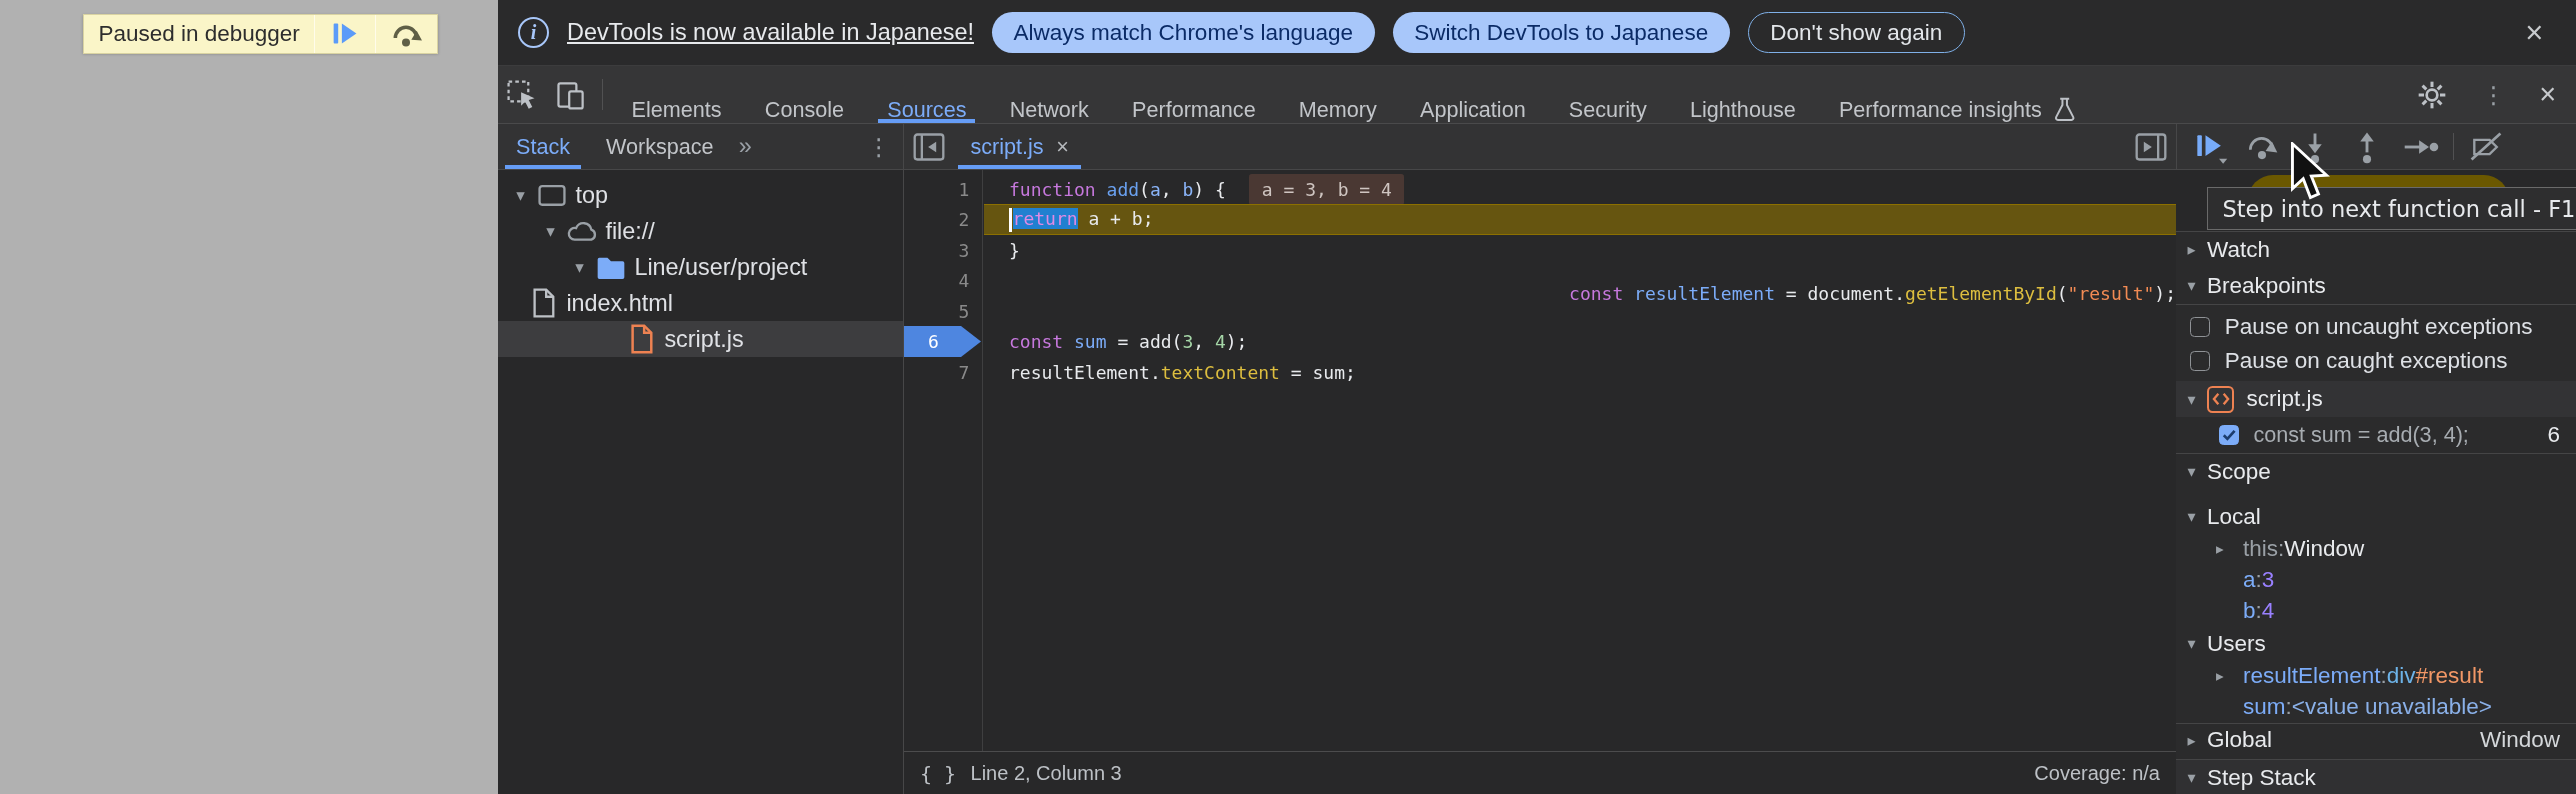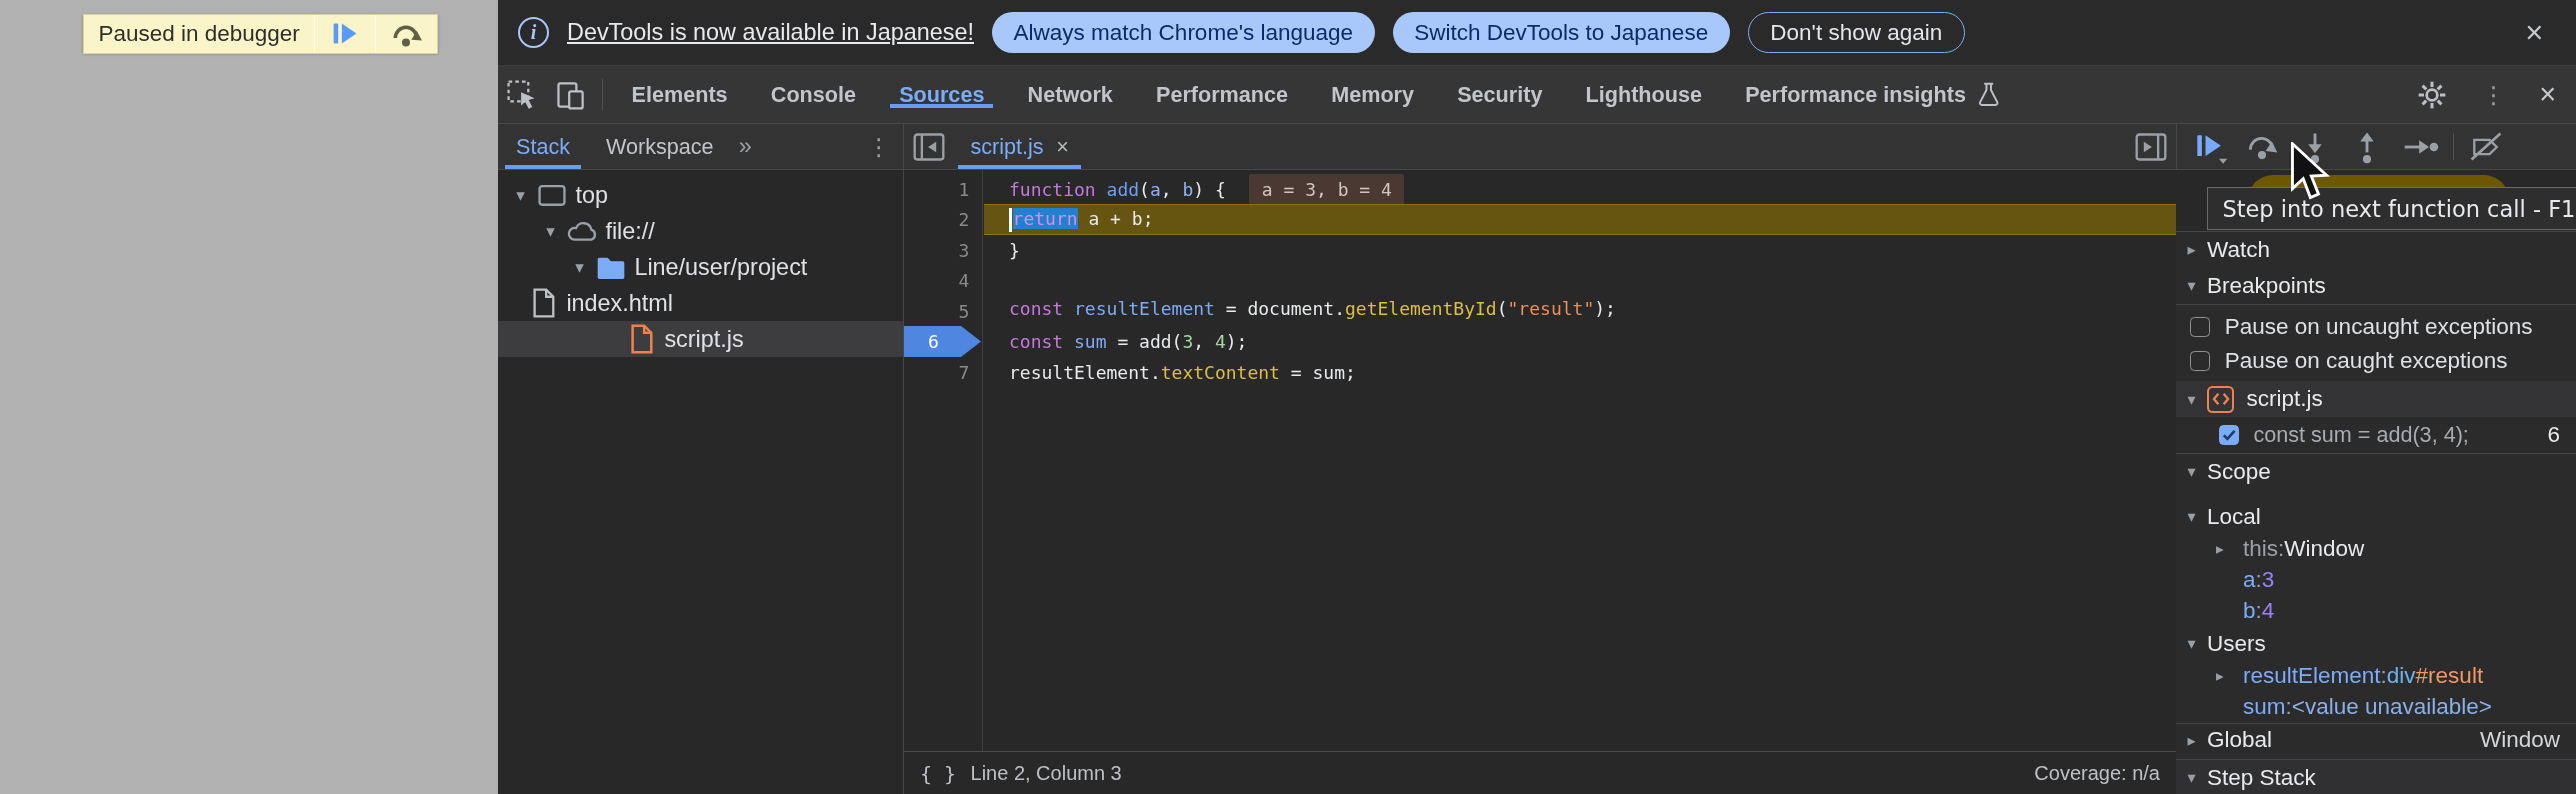--- a/index.html
+++ b/index.html
@@ -29,21 +29,21 @@
     display:flex; align-items:center; justify-content:center; font:italic bold 20px "Liberation Serif", serif; flex:0 0 auto;}
   .notif-text{ font-size:23.4px; color:#e8eaed; white-space:nowrap;text-decoration:underline; }
   .pill{ height:41px; border-radius:20.7px; background:#a8c7fa; color:#0b2b66; font-size:22.5px;
     display:flex; align-items:center; padding:0 21.6px; white-space:nowrap; cursor:default; }
   .pill.outline{ background:transparent; border:1.8px solid #7fb0e8; color:#e3e6ea; }
   .notif-close{ margin-left:auto; font-size:31px; color:#c7cacd; padding:0 12.6px; }
   
   .main-toolbar{ height:58px; background:#363637; border-bottom:0.9px solid #4a4a4b; display:flex; align-items:stretch; flex:0 0 auto; }
   .tb-iconbox{ display:flex; align-items:center; padding:0 7.2px; }
   .vdiv{ width:0.9px; background:#515152; margin:12.6px 7.2px; }
-  .tabs{ display:flex; align-items:center;font-weight:bold; }
+  .tabs{ display:flex; align-items:flex-end; }
   .tab{ font-size:21.6px; color:#c2c5c9; padding:0 21.6px; display:flex; align-items:center; gap:9px; position:relative; white-space:nowrap; cursor:default;}
   .tab.active{ color:#7cacf8; }
   .tab.active::after{ content:""; position:absolute; left:12.6px; right:12.6px; bottom:0; height:3.6px; background:#669df6; }
   .toolbar-right{ margin-left:auto; display:flex; align-items:center; padding-right:9px; }
   .tb-btn{ padding:0 10.8px; display:flex; align-items:center; }
   .close-x{ font-size:29px; color:#c7cacd; }
   
   .second-row{ height:46px; display:flex; flex:0 0 auto; }
   .nav-toolbar{ width:406px; background:#333334; border-right:0.9px solid #474748; border-bottom:0.9px solid #474748; display:flex; align-items:stretch; }
   .subtab{ font-size:21.6px; color:#c2c5c9; padding:0 18px; display:flex; align-items:center; position:relative; }
@@ -190,20 +190,23 @@
         <div class="tab">
           <span>Network</span>
         </div>
         <div class="tab">
           <span>Performance</span>
         </div>
         <div class="tab">
           <span>Memory</span>
         </div>
         <div class="tab">
+          <span>Application</span>
+        </div>
+        <div class="tab">
           <span>Security</span>
         </div>
         <div class="tab">
           <span>Lighthouse</span>
         </div>
         <div class="tab">
           <span>Performance insights</span>
           <span>
             <svg width="23.4" height="27" viewBox="0 0 26 30" style="margin-left:1.8px">
               <path d="M8 3 h10 M10.5 3 v7 l-7 13.5 a2.2 2.2 0 0 0 2 3.2 h15 a2.2 2.2 0 0 0 2-3.2 L15.5 10 v-7" fill="none" stroke="#bdc1c6" stroke-width="2.2"></path>
@@ -388,21 +391,21 @@
             <div class="lnum" style="top: 65px;">3</div>
             <div class="lnum" style="top: 95px;">4</div>
             <div class="lnum" style="top: 126px;">5</div>
             <div class="exec-marker" style="top: 156px;">6</div>
             <div class="lnum" style="top: 187px;">7</div>
           </div>
       <div class="code-line" style="top: 3.6px;"><span class="tok-kw">function</span><span> </span><span class="tok-fn">add</span><span>(</span><span class="tok-param">a</span><span>, </span><span class="tok-param">b</span><span>) {</span><span class="inline-badge">a = 3, b = 4</span></div>
           <div class="code-line exec" style="top: 34px;"><span class="caret"></span><span class="tok-ret">return</span><span> a + b;</span></div>
           <div class="code-line" style="top: 65px;"><span>}</span></div>
           <div class="code-line" style="top: 95px;"></div>
-          <div class="code-line" style="top: 123px;"><span class="tok-kw">const</span><span> </span><span class="tok-def">resultElement</span><span> = document.</span><span class="tok-method">getElementById</span><span>(</span><span class="tok-str">"result"</span><span>);</span></div>
+          <div class="code-line" style="top: 108px; text-align: right;"><span class="tok-kw">const</span><span> </span><span class="tok-def">resultElement</span><span> = document.</span><span class="tok-method">getElementById</span><span>(</span><span class="tok-str">"result"</span><span>);</span></div>
           <div class="code-line" style="top: 156px;"><span class="tok-kw">const</span><span> </span><span class="tok-def">sum</span><span> = add(</span><span class="tok-num">3</span><span>, </span><span class="tok-num">4</span><span>);</span></div>
           <div class="code-line" style="top: 187px;"><span>resultElement</span><span>.</span><span class="tok-method">textContent</span><span> = sum;</span></div>
         </div>
       <div class="status-bar">
         <span class="brace-icon">{ }</span>
         <span>Line 2, Column 3</span>
         <span class="status-right">Coverage: n/a</span>
       </div>
     </div>
 

